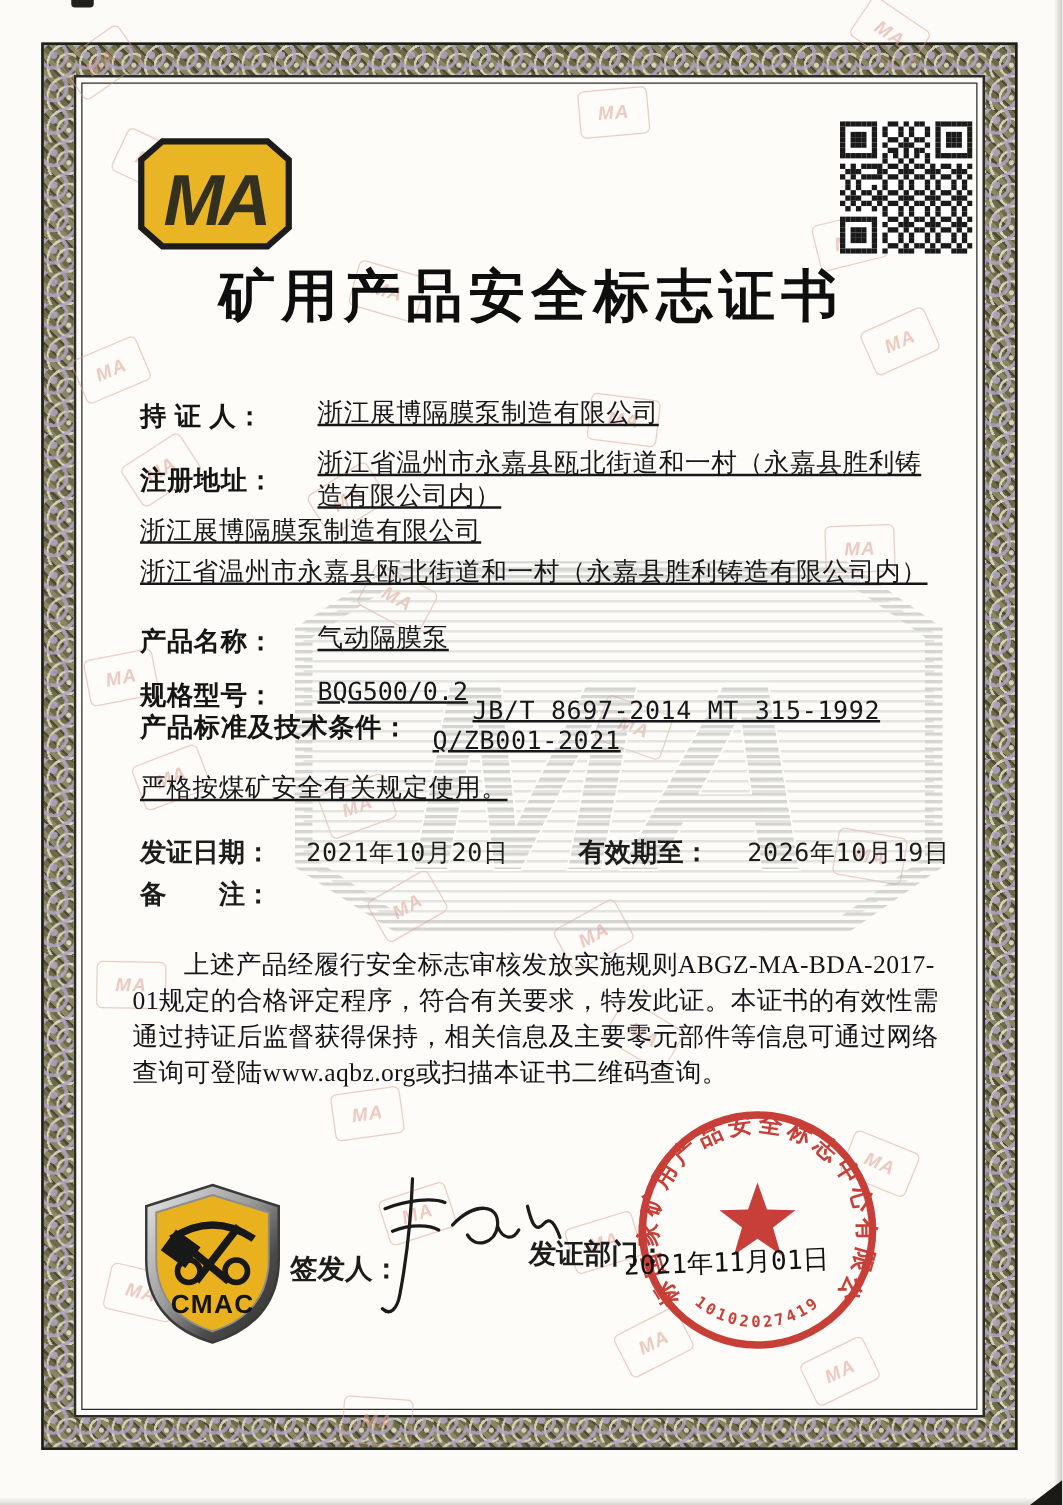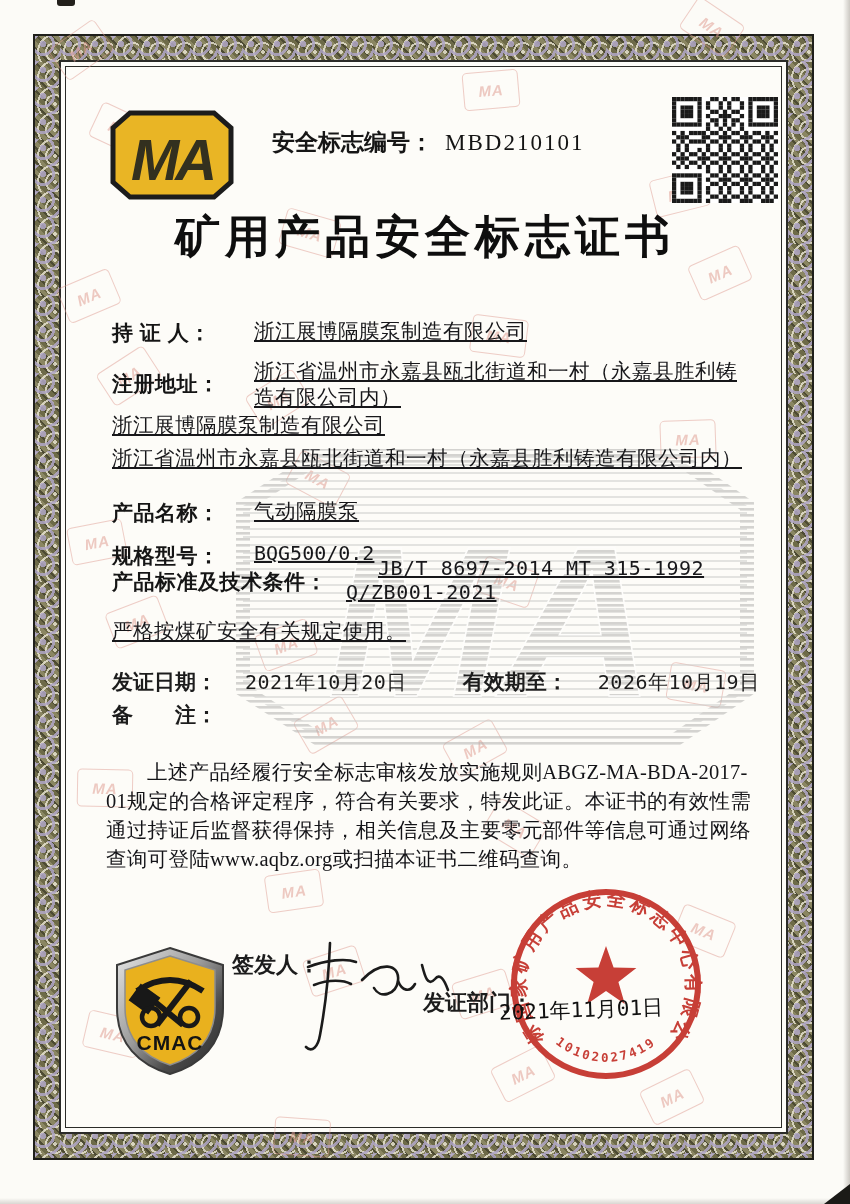--- a/index.html
+++ b/index.html
@@ -80,21 +80,21 @@
   .remark-row{position:absolute;left:112px;top:701px;font:bold 21px "Liberation Sans",sans-serif;text-align:center;}
 
   .statement{
     position:absolute;left:106px;top:758px;width:646px;
     font:20.5px "Liberation Serif",serif;line-height:1.42;color:#141418;
     text-indent:2em;letter-spacing:.3px;
   }
 
   
   .cmac-badge{position:absolute;left:109px;top:945px;}
-  .signer-label{position:absolute;left:232px;top:950px;font:bold 22px "Liberation Serif",serif;}
+  .signer-label{position:absolute;left:232px;top:1000px;font:bold 22px "Liberation Serif",serif;}
   .signature{position:absolute;left:296px;top:935px;}
   .issuer-label{position:absolute;left:423px;top:988px;font:bold 22px "Liberation Serif",serif;z-index:5;}
   .issue-date{
     position:absolute;left:499px;top:996px;z-index:6;
     font:21px "DejaVu Sans Mono",monospace;color:#101010;transform:rotate(-2deg);
   }
   .seal{position:absolute;left:506px;top:884px;z-index:4;}
 
   
   .artifact-topleft{position:absolute;left:57px;top:0;width:18px;height:6px;background:#23201c;z-index:7;border-radius:0 0 3px 3px;}
@@ -159,24 +159,20 @@
   </g>
 </svg>
 
 <div class="content">
 
   <svg class="ma-badge" width="124" height="90" viewBox="0 0 124 90">
     <polygon points="20,3 104,3 121,18 121,72 104,87 20,87 3,72 3,18" fill="#e9b525" stroke="#1c1c1c" stroke-width="5"></polygon>
     <text x="62" y="70" text-anchor="middle" font-family="Liberation Sans, sans-serif" font-style="italic" font-weight="bold" font-size="58" letter-spacing="-4" fill="#33301f">MA</text>
   </svg>
 
-  <div class="serial-line">
-    <span class="serial-label">安全标志编号：</span>
-    <span class="serial-value">MBD210101</span>
-  </div>
 
   <svg class="qr" id="qr-svg" width="106" height="106" viewBox="0 0 106 106">
       <rect width="106" height="106" fill="#ffffff"></rect>
       <rect x="0.00" y="0.00" width="4.24" height="4.24" fill="#1a1a1a"></rect>
       <rect x="4.24" y="0.00" width="4.24" height="4.24" fill="#1a1a1a"></rect>
       <rect x="8.48" y="0.00" width="4.24" height="4.24" fill="#1a1a1a"></rect>
       <rect x="12.72" y="0.00" width="4.24" height="4.24" fill="#1a1a1a"></rect>
       <rect x="16.96" y="0.00" width="4.24" height="4.24" fill="#1a1a1a"></rect>
       <rect x="21.20" y="0.00" width="4.24" height="4.24" fill="#1a1a1a"></rect>
       <rect x="25.44" y="0.00" width="4.24" height="4.24" fill="#1a1a1a"></rect>

